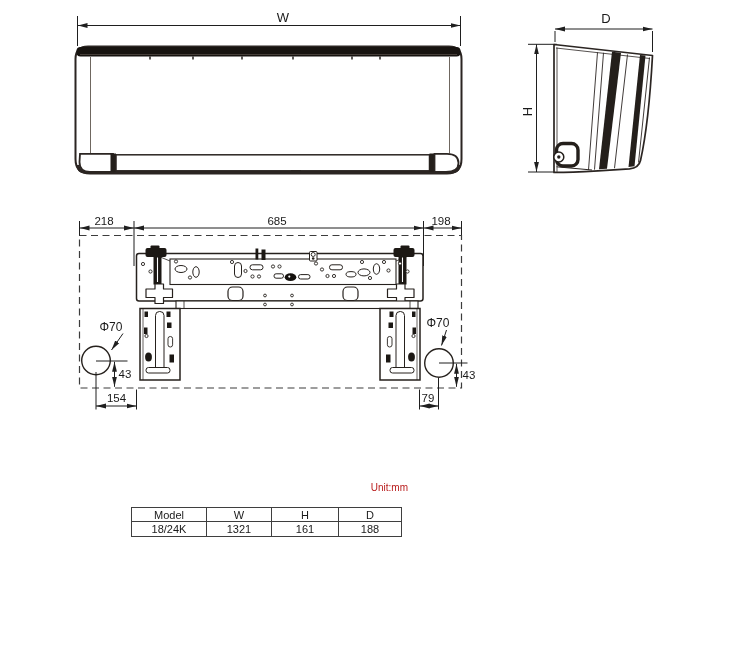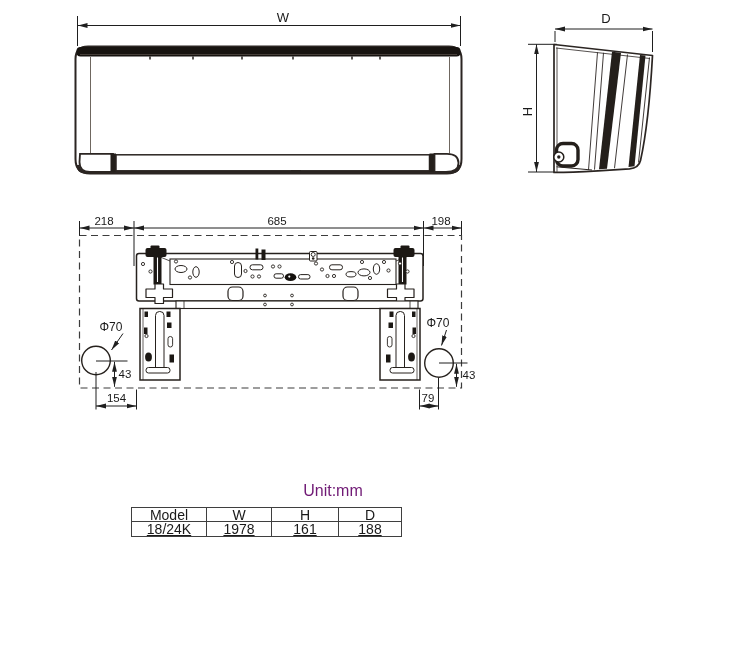--- a/index.html
+++ b/index.html
@@ -3,27 +3,27 @@
 <meta charset="utf-8">
 <style>
   html,body{margin:0;padding:0;background:#fff;}
   .stage{position:relative;width:730px;height:666px;background:#ffffff;overflow:hidden;
          font-family:"Liberation Sans", sans-serif;}
   .stage svg{position:absolute;left:0;top:0;}
   svg text{font-family:"Liberation Sans", sans-serif;fill:#1a1a1a;}
   .dimnum{font-size:11.5px;}
   .dimletter{font-size:13px;}
   .philabel{font-size:12px;}
-  .unit-label{position:absolute;left:258px;top:482px;width:150px;text-align:center;
-              font-size:16px;color:#701a75;}
+  .unit-label{position:absolute;left:258px;top:482px;width:150px;text-align:right;
+              font-size:10px;color:#b91c1c;}
   table.spec{position:absolute;left:131px;top:507px;border-collapse:collapse;
-             table-layout:fixed;font-size:14px;color:#1a1a1a;}
+             table-layout:fixed;font-size:11px;color:#1a1a1a;}
   table.spec td{border:1px solid #3f3f3f;text-align:center;vertical-align:middle;
                 padding:0;height:13px;line-height:12px;}
-  table.spec tr.data td{height:14px;text-decoration:underline;}
+  table.spec tr.data td{height:14px;}
 </style>
 </head>
 <body>
 
 <div class="stage">
 
 <svg width="730" height="666" viewBox="0 0 730 666">
   <defs>
     <marker id="arr" viewBox="0 0 10 6" refX="10" refY="3" markerWidth="10" markerHeight="6" orient="auto-start-reverse" markerUnits="userSpaceOnUse">
       <path d="M0,0.6 L10,3 L0,5.4 Z" fill="#1f1f1f"></path>
@@ -253,20 +253,20 @@
       </colgroup>
   <tbody>
         <tr class="head">
     <td>Model</td>
     <td>W</td>
     <td>H</td>
     <td>D</td>
   </tr>
   <tr class="data">
     <td>18/24K</td>
-    <td>1978</td>
+    <td>1321</td>
     <td>161</td>
     <td>188</td>
   </tr>
 </tbody>
     </table>
 
 </div>
 
 </body></html>

